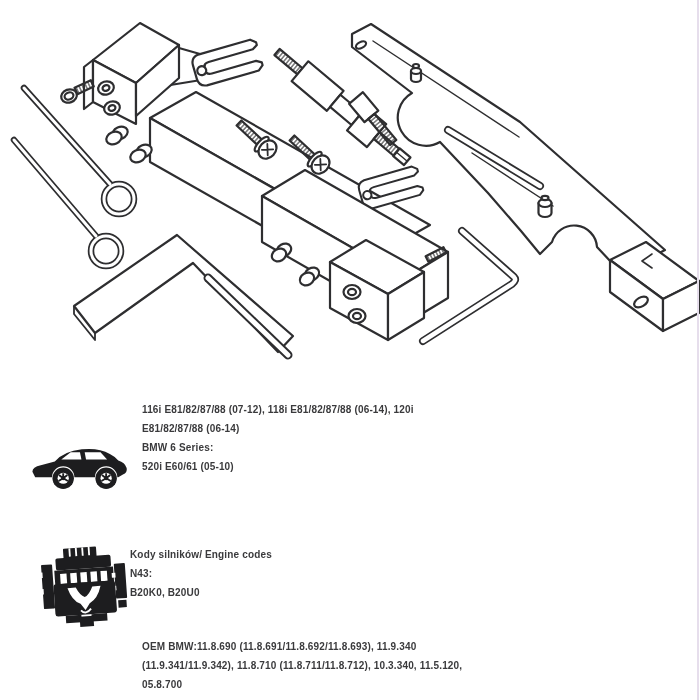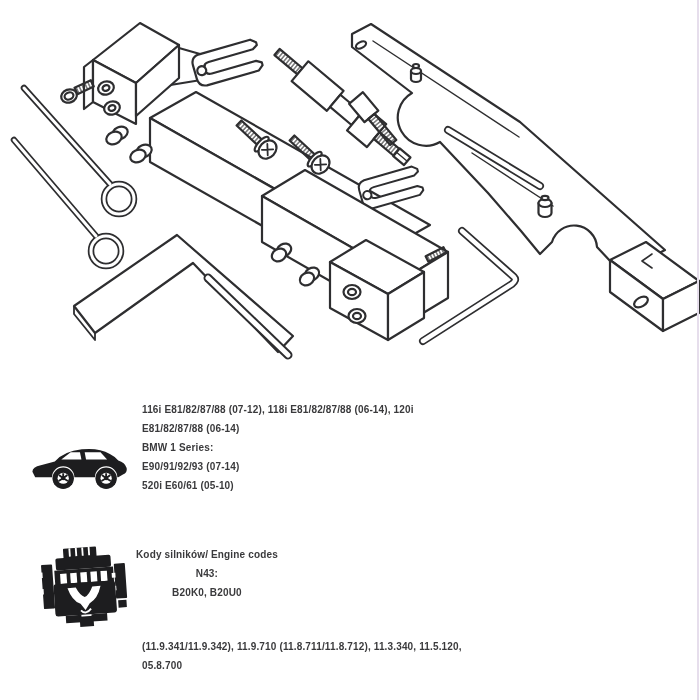--- a/index.html
+++ b/index.html
@@ -5,21 +5,21 @@
   html,body{margin:0;padding:0;background:#fff;}
   .page{position:relative;width:700px;height:700px;background:#fff;overflow:hidden;
         font-family:"Liberation Sans","DejaVu Sans",sans-serif;}
   .edge-line{position:absolute;top:0;right:1px;width:2px;height:100%;background:#e6deec;}
   .drawing{position:absolute;left:0;top:0;width:700px;height:392px;}
   .icon-car{position:absolute;left:27px;top:440px;width:106px;height:56px;}
   .icon-engine{position:absolute;left:38px;top:545px;width:92px;height:84px;}
   .tblock{position:absolute;color:#3a3a3c;font-size:10px;font-weight:bold;
           line-height:19px;letter-spacing:.15px;white-space:nowrap;}
   .tb1{left:142px;top:400px;}
-  .tb2{left:136px;top:545px;text-align:center;}
+  .tb2{left:130px;top:545px;}
   .tb3{left:142px;top:637px;}
   svg .w{fill:#fff;stroke:#2e2e30;}
 </style>
 </head>
 <body>
 
 <div class="page">
 
   <svg class="drawing" viewBox="0 0 700 392" xmlns="http://www.w3.org/2000/svg">
     <defs>
@@ -210,30 +210,30 @@
       <path fill="none" stroke="#fff" stroke-width="2" d="M45 70 Q50 76 56 69"></path>
       <rect x="28" y="75" width="17" height="8"></rect>
       <rect x="56" y="75" width="17" height="8"></rect>
       <rect x="43" y="77" width="15" height="11"></rect>
     </g>
   </svg>
 
   <div class="tblock tb1">
     <div>116i E81/82/87/88 (07-12), 118i E81/82/87/88 (06-14), 120i</div>
     <div>E81/82/87/88 (06-14)</div>
-    <div>BMW 1 Series:</div>
-    <div>E90/91/92/93 (07-14)</div>
+    <div>BMW 6 Series:</div>
     <div>520i E60/61 (05-10)</div>
   </div>
 
   <div class="tblock tb2">
     <div>Kody silników/ Engine codes</div>
     <div>N43:</div>
     <div>B20K0, B20U0</div>
   </div>
 
   <div class="tblock tb3">
-    <div>(11.9.341/11.9.342), 11.9.710 (11.8.711/11.8.712), 11.3.340, 11.5.120,</div>
+    <div>OEM BMW:11.8.690 (11.8.691/11.8.692/11.8.693), 11.9.340</div>
+    <div>(11.9.341/11.9.342), 11.8.710 (11.8.711/11.8.712), 10.3.340, 11.5.120,</div>
     <div>05.8.700</div>
   </div>
 
   <div class="edge-line"></div>
 </div>
 
 </body></html>

